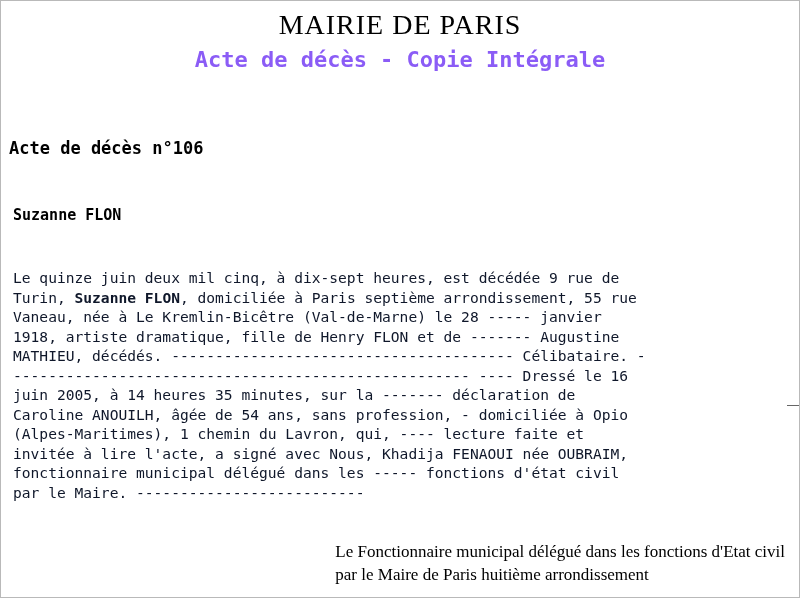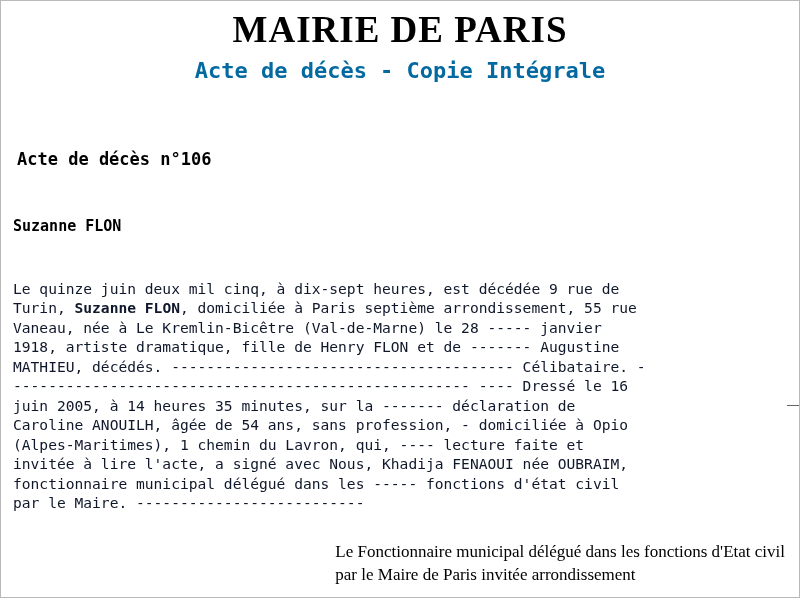--- a/index.html
+++ b/index.html
@@ -15,40 +15,40 @@
     border: 1px solid #b9b9b9;
     box-sizing: border-box;
     overflow: hidden;
   }
   .header {
     text-align: center;
     padding-top: 8px;
   }
   .title-main {
     font-family: "Liberation Serif", serif;
-    font-weight: bold;
-    font-size: 37px;
+    font-weight: normal;
+    font-size: 28px;
     letter-spacing: 1px;
     color: #000;
     line-height: 1.15;
   }
   .title-sub {
     font-family: "DejaVu Sans Mono", monospace;
     font-weight: bold;
     font-size: 22px;
-    color: #0369a1;
+    color: #8b5cf6;
     margin-top: 6px;
     letter-spacing: 0px;
   }
   .act-number {
     font-family: "DejaVu Sans Mono", monospace;
     font-weight: bold;
     font-size: 17px;
     color: #000;
-    margin-left: 16px;
+    margin-left: 8px;
     margin-top: 66px;
   }
   .deceased-name {
     font-family: "DejaVu Sans Mono", monospace;
     font-weight: bold;
     font-size: 15px;
     color: #000;
     margin-left: 12px;
     margin-top: 48px;
   }
@@ -98,16 +98,16 @@
   <div class="act-number">Acte de décès n°106</div>
 
   <div class="deceased-name">Suzanne FLON</div>
 
   <div class="body-text"><span>Le quinze juin deux mil cinq, à dix-sept heures, est décédée 9 rue de Turin, </span><b>Suzanne FLON</b><span>, domiciliée à Paris septième arrondissement, 55 rue Vaneau, née à Le Kremlin-Bicêtre (Val-de-Marne) le 28 ----- janvier 1918, artiste dramatique, fille de Henry FLON et de ------- Augustine MATHIEU, décédés. --------------------------------------- Célibataire. ----------------------------------------------------- ---- Dressé le 16 juin 2005, à 14 heures 35 minutes, sur la ------- déclaration de Caroline ANOUILH, âgée de 54 ans, sans profession, - domiciliée à Opio (Alpes-Maritimes), 1 chemin du Lavron, qui, ---- lecture faite et invitée à lire l'acte, a signé avec Nous, Khadija FENAOUI née OUBRAIM, fonctionnaire municipal délégué dans les ----- fonctions d'état civil par le Maire. --------------------------</span></div>
 
   <div class="tick"></div>
 
   <div class="footer">
     <div>Le Fonctionnaire municipal délégué dans les fonctions d'Etat civil</div>
-    <div>par le Maire de Paris invitée arrondissement</div>
+    <div>par le Maire de Paris huitième arrondissement</div>
   </div>
 
 </div>
 
 </body></html>

